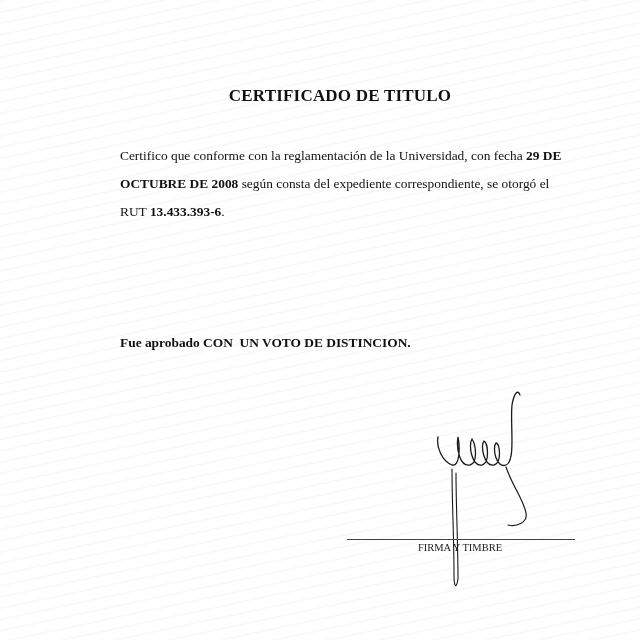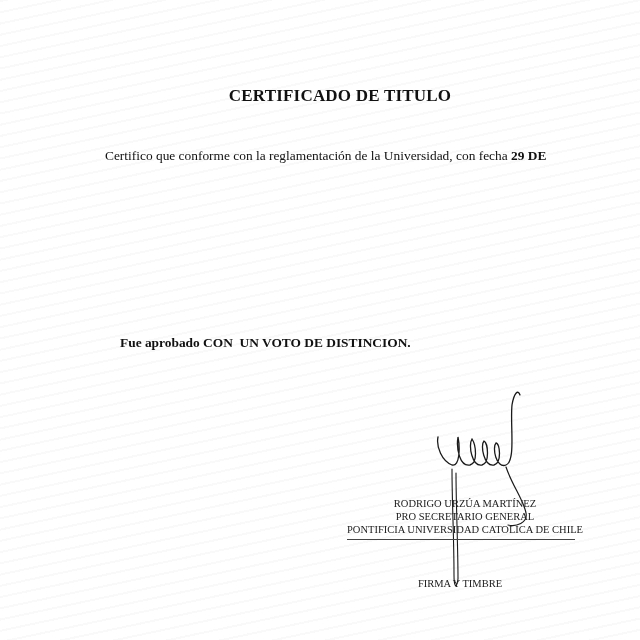--- a/index.html
+++ b/index.html
@@ -35,21 +35,21 @@
     top: 86px;
     left: 0;
     width: 680px;
     text-align: center;
     font-weight: bold;
     font-size: 17px;
     letter-spacing: 0.2px;
   }
   .body-text {
     position: absolute;
-    left: 105px;
+    left: 120px;
     top: 142px;
     width: 412px;
     font-size: 13.4px;
     line-height: 28px;
     text-align: justify;
     text-align-last: left;
   }
   .line {
     display: block;
     text-align: justify;
@@ -91,54 +91,50 @@
     background: #444;
   }
   .firma {
     position: absolute;
     left: 340px;
     top: 542px;
     width: 240px;
     text-align: center;
     font-size: 10.5px;
     color: #222;
-    margin-top: 36px;
   }
   .signature {
     position: absolute;
     left: 430px;
     top: 385px;
     width: 110px;
     height: 210px;
   }
 </style>
 </head>
 <body>
 
 <div class="security-bg"></div>
 
 <div class="page">
 
   <div class="title">CERTIFICADO DE TITULO</div>
 
   <div class="body-text">
     <span class="line"><span>Certifico que conforme con la reglamentación de la Universidad, con fecha </span><span class="b">29 DE</span></span>
+    <span class="line"><span class="b">OCTUBRE DE 2008</span><span> según consta del expediente correspondiente, se otorgó el</span></span>
+    <span class="line last"><span>RUT </span><span class="b">13.433.393-6</span><span>.</span></span>
   </div>
 
   <div class="approval">Fue aprobado CON  UN VOTO DE DISTINCION.</div>
 
   <svg class="signature" viewBox="0 0 110 210" xmlns="http://www.w3.org/2000/svg">
     <path d="M8 52 C 6 62, 12 76, 22 80 C 30 82, 30 62, 28 52 C 26 64, 30 82, 40 80 C 48 78, 46 60, 42 54 C 38 60, 42 82, 52 80 C 60 78, 58 58, 54 56 C 50 60, 54 82, 64 80 C 72 78, 70 58, 66 58 C 62 62, 66 84, 76 80 C 86 76, 80 40, 82 20 C 84 8, 88 4, 90 10" fill="none" stroke="#1a1a1a" stroke-width="1.3" stroke-linecap="round"></path>
     <path d="M76 82 C 82 100, 94 116, 96 128 C 98 138, 86 142, 78 140" fill="none" stroke="#1a1a1a" stroke-width="1.2" stroke-linecap="round"></path>
     <path d="M22 84 C 22 120, 24 150, 24 190 C 24 200, 26 206, 28 194 C 28 160, 26 120, 26 88" fill="none" stroke="#1a1a1a" stroke-width="1.1" stroke-linecap="round"></path>
   </svg>
 
-  <div class="signature-block">
-    <span class="sig-line">RODRIGO URZÚA MARTÍNEZ</span>
-    <span class="sig-line">PRO SECRETARIO GENERAL</span>
-    <span class="sig-line">PONTIFICIA UNIVERSIDAD CATOLICA DE CHILE</span>
-  </div>
 
   <div class="sig-rule"></div>
 
   <div class="firma">FIRMA Y TIMBRE</div>
 
 </div>
 
 </body></html>

